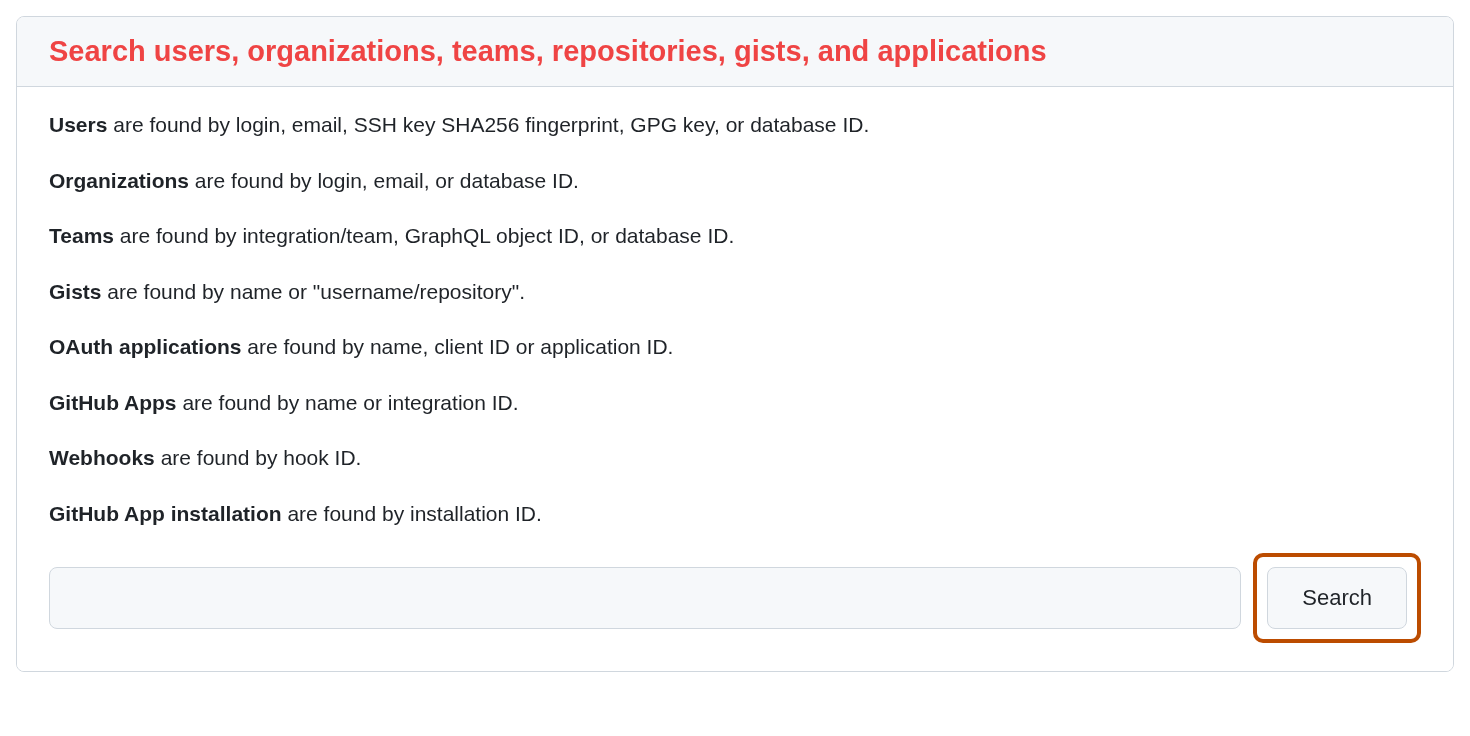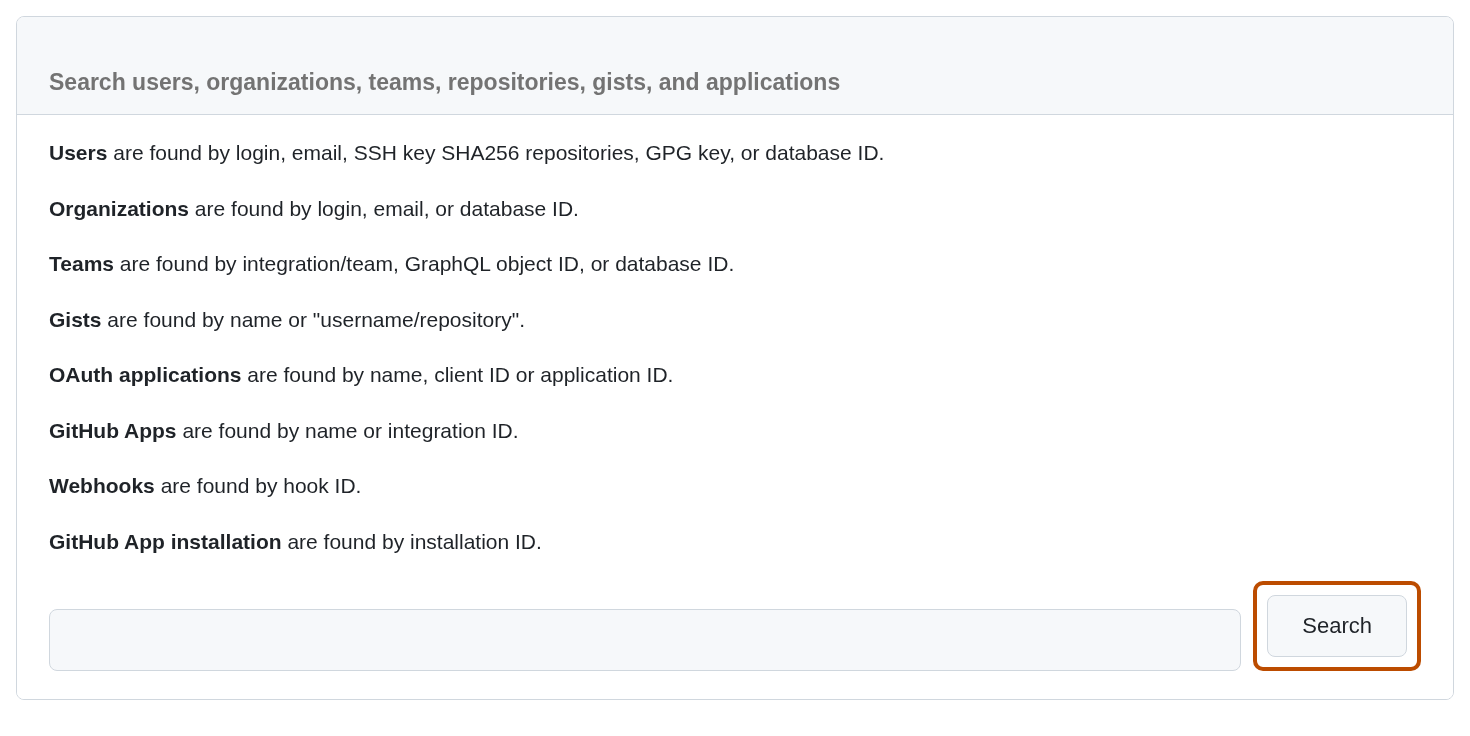--- a/index.html
+++ b/index.html
@@ -18,40 +18,39 @@
       border: 1px solid #d0d7de;
       border-radius: 8px;
       overflow: hidden;
     }
     .panel-header {
       background: #f6f8fa;
       border-bottom: 1px solid #d0d7de;
       padding: 18px 32px;
     }
     .panel-header h2 {
-      font-size: 23px;
+      font-size: 29px;
       font-weight: 600;
-      color: #737373;
-      margin-top: 34px;
+      color: #ef4444;
     }
     .panel-body {
       padding: 22px 32px 28px 32px;
       background: #ffffff;
     }
     .desc-line {
       margin-bottom: 24px;
       line-height: 1.5;
     }
     .desc-line strong {
       font-weight: 600;
       text-align: center;
     }
     .search-row {
       display: flex;
-      align-items: flex-end;
+      align-items: center;
       gap: 12px;
       margin-top: 8px;
     }
     .search-input {
       flex: 1;
       height: 62px;
       border: 1px solid #d0d7de;
       border-radius: 8px;
       background: #f6f8fa;
       padding: 0 16px;
@@ -79,21 +78,21 @@
 </head>
 <body>
 
 <div class="panel">
   <div class="panel-header">
     <h2>Search users, organizations, teams, repositories, gists, and applications</h2>
   </div>
   <div class="panel-body">
 
     <p class="desc-line">
-      <strong>Users</strong><span> are found by login, email, SSH key SHA256 repositories, GPG key, or database ID.</span>
+      <strong>Users</strong><span> are found by login, email, SSH key SHA256 fingerprint, GPG key, or database ID.</span>
     </p>
     <p class="desc-line">
       <strong>Organizations</strong><span> are found by login, email, or database ID.</span>
     </p>
     <p class="desc-line">
       <strong>Teams</strong><span> are found by integration/team, GraphQL object ID, or database ID.</span>
     </p>
     <p class="desc-line">
       <strong>Gists</strong><span> are found by name or "username/repository".</span>
     </p>

